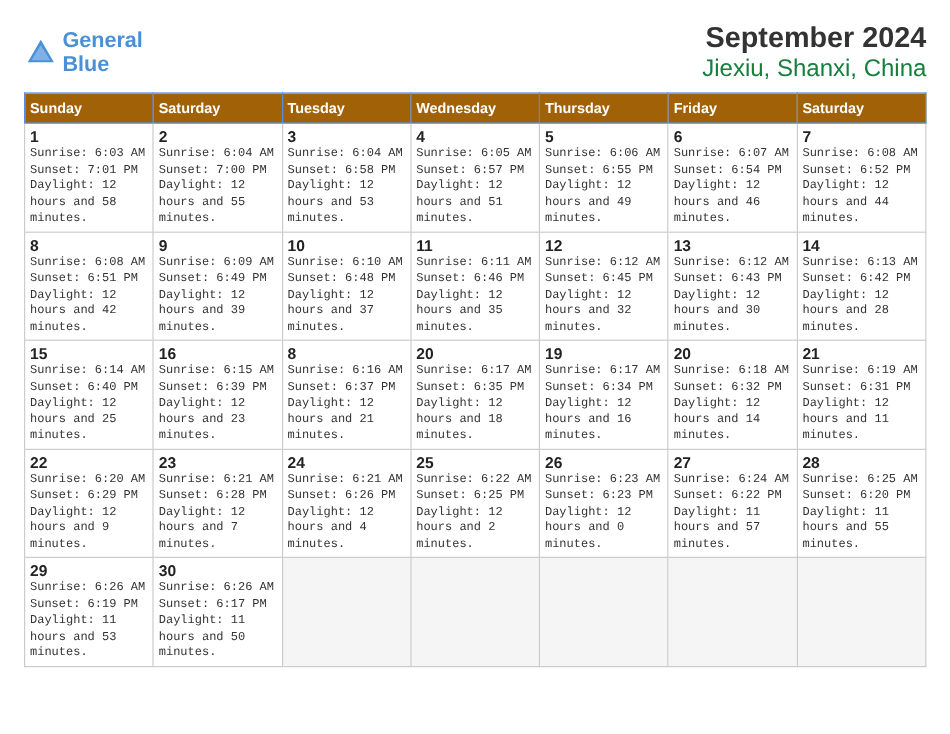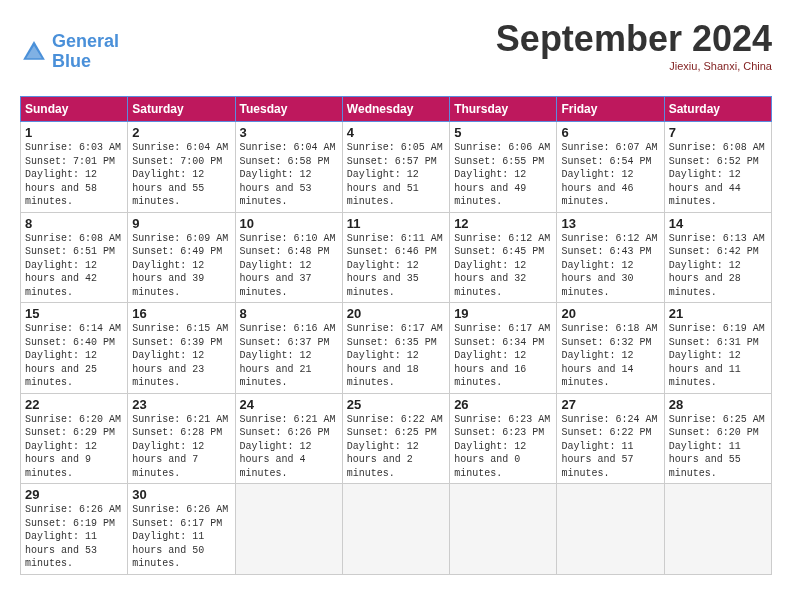--- a/index.html
+++ b/index.html
@@ -12,22 +12,22 @@
     }
     .page {
       width: 792px;
       height: 612px;
       padding: 18px 20px 10px 20px;
       background: #fff;
     }
     .header {
       display: flex;
       justify-content: space-between;
-      align-items: flex-end;
-      margin-bottom: 24px;
+      align-items: center;
+      margin-bottom: 8px;
     }
     .logo {
       display: flex;
       align-items: center;
       gap: 4px;
     }
     .logo-text {
       font-size: 18px;
       font-weight: bold;
       color: #333;
@@ -37,35 +37,35 @@
       color: #4a90d9;
     }
     .logo-icon {
       width: 28px;
       height: 28px;
     }
     .title-block {
       text-align: right;
     }
     .month-title {
-      font-size: 36px;
+      font-size: 24px;
       font-weight: bold;
       color: #333;
     }
     .location {
-      font-size: 11px;
-      color: #7f1d1d;
+      font-size: 20px;
+      color: #15803d;
     }
     table {
       width: 100%;
       border-collapse: collapse;
       table-layout: fixed;
     }
     th {
-      background-color: #be185d;
+      background-color: #a16207;
       color: #fff;
       font-size: 12px;
       font-weight: bold;
       padding: 5px 4px;
       text-align: left;
       border: 1px solid #5a8bdf;
     }
     td {
       border: 1px solid #ccc;
       vertical-align: top;

